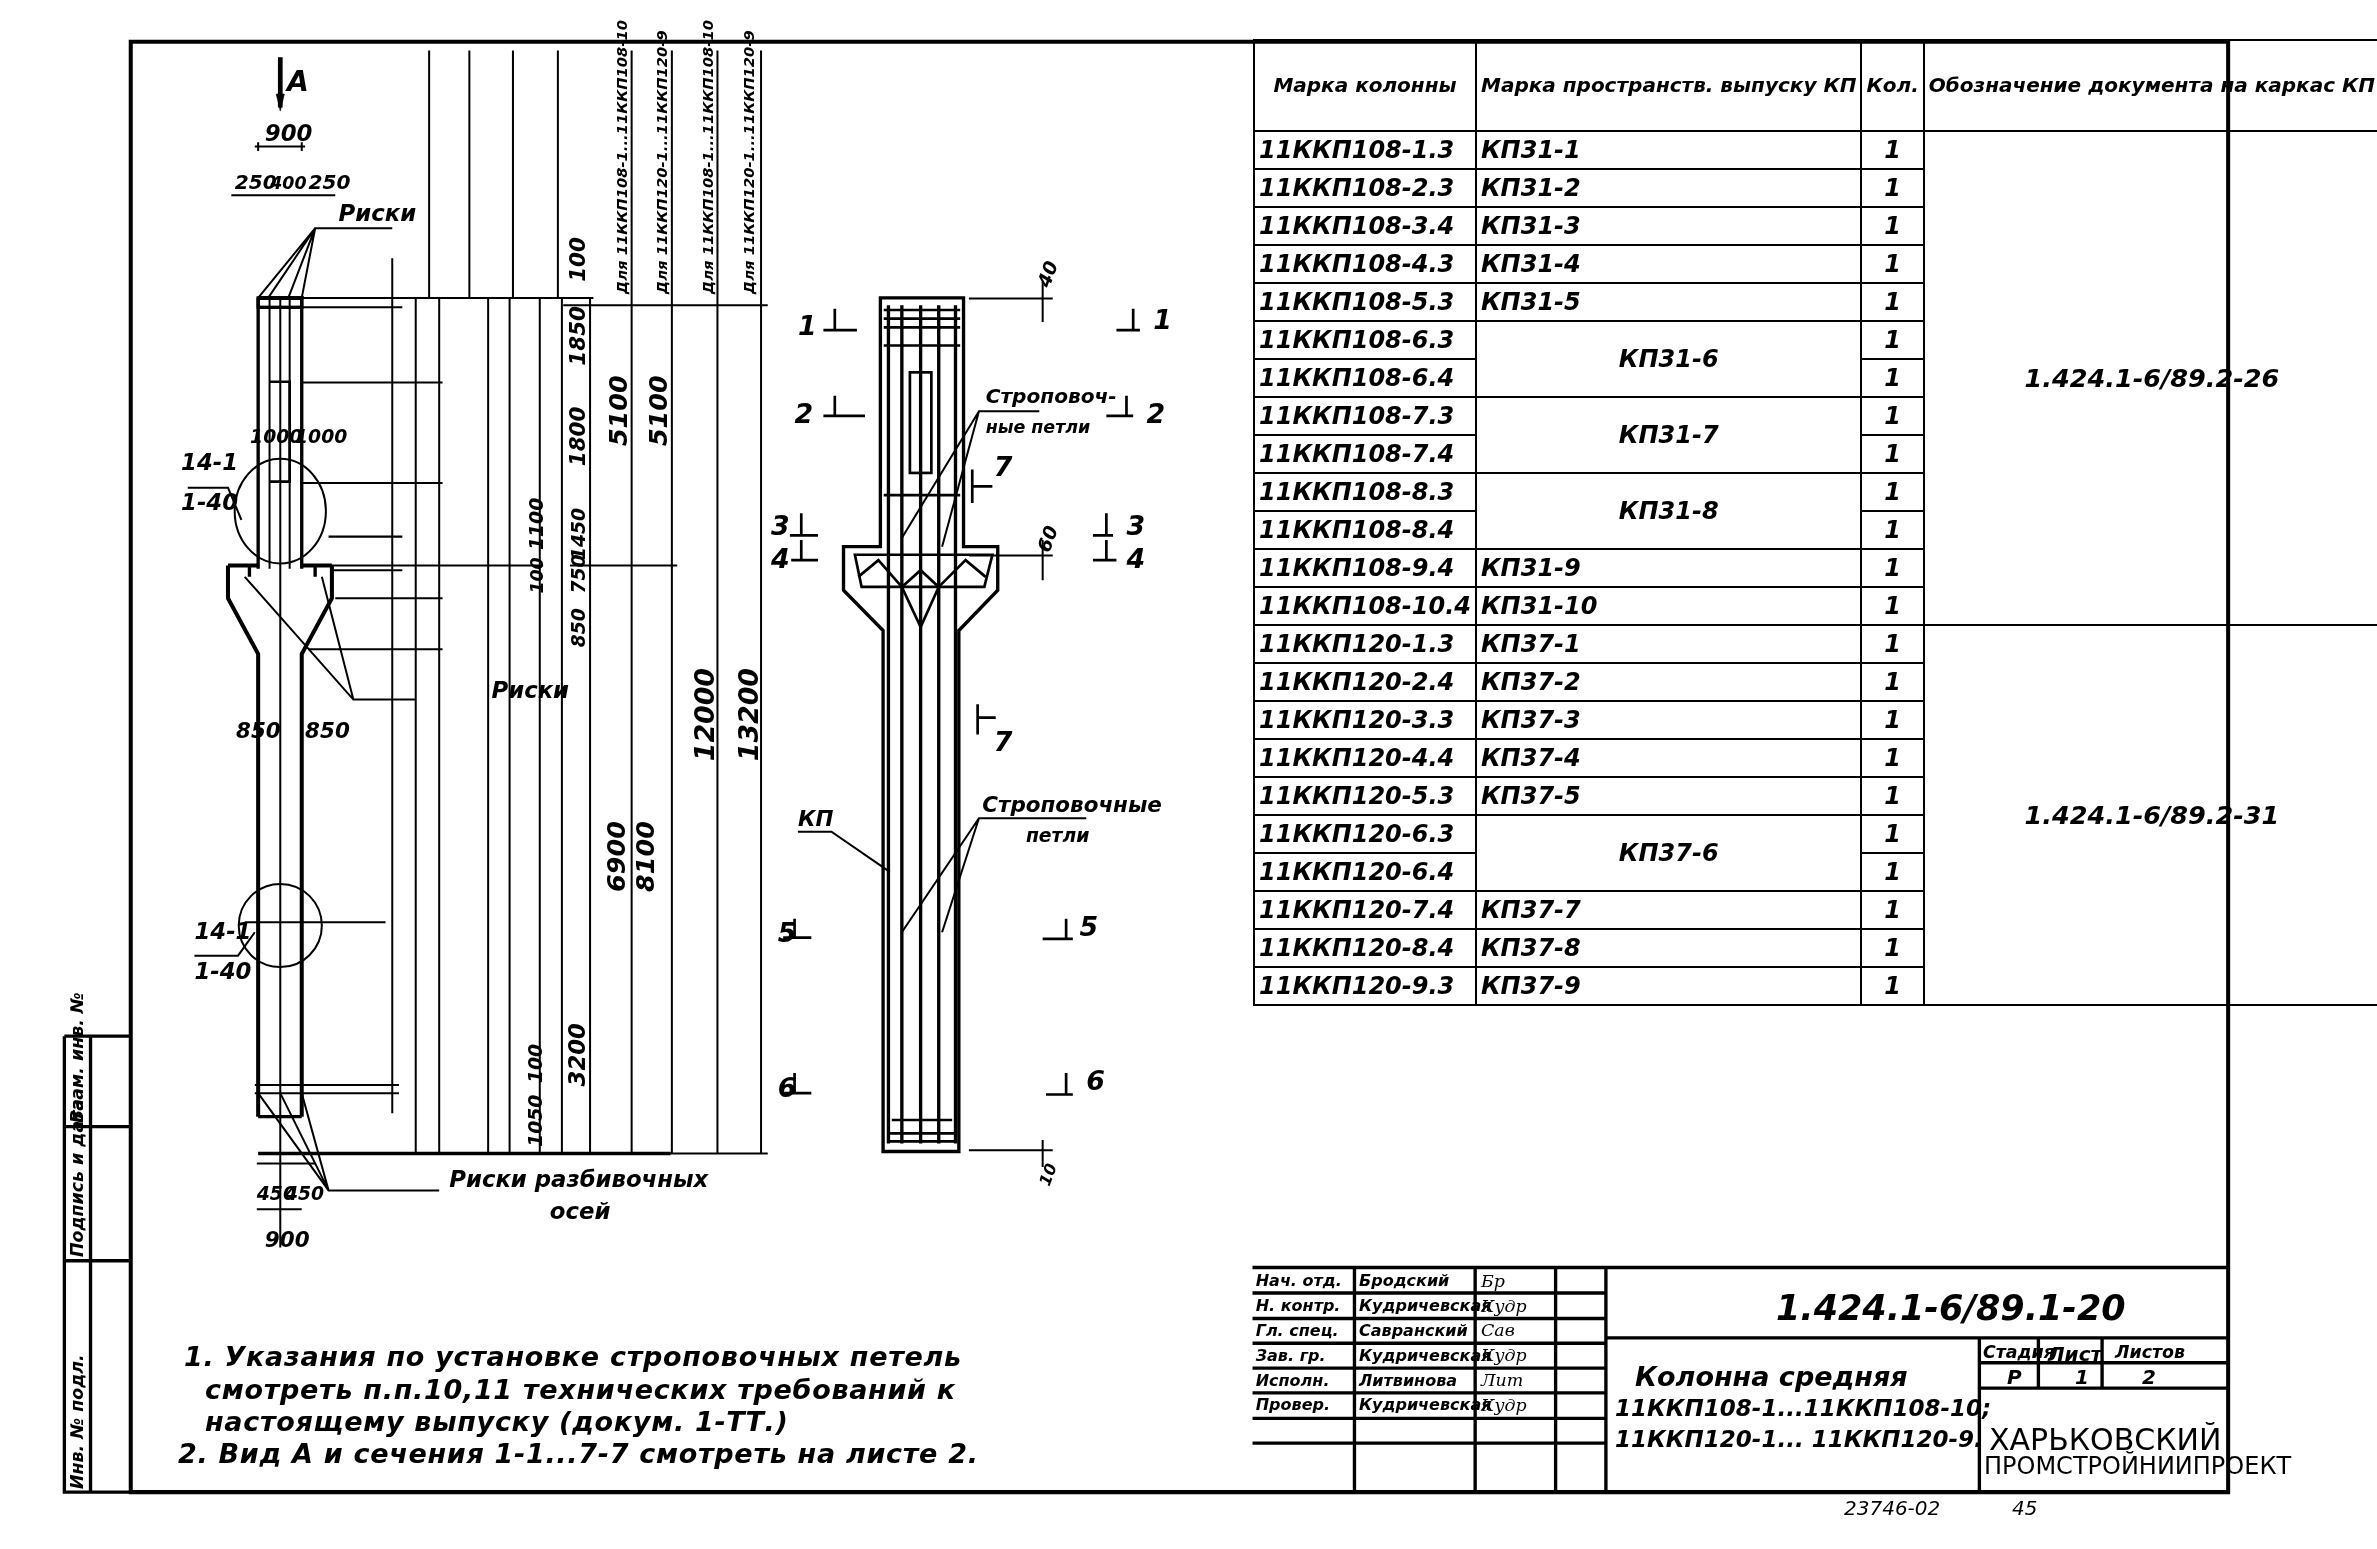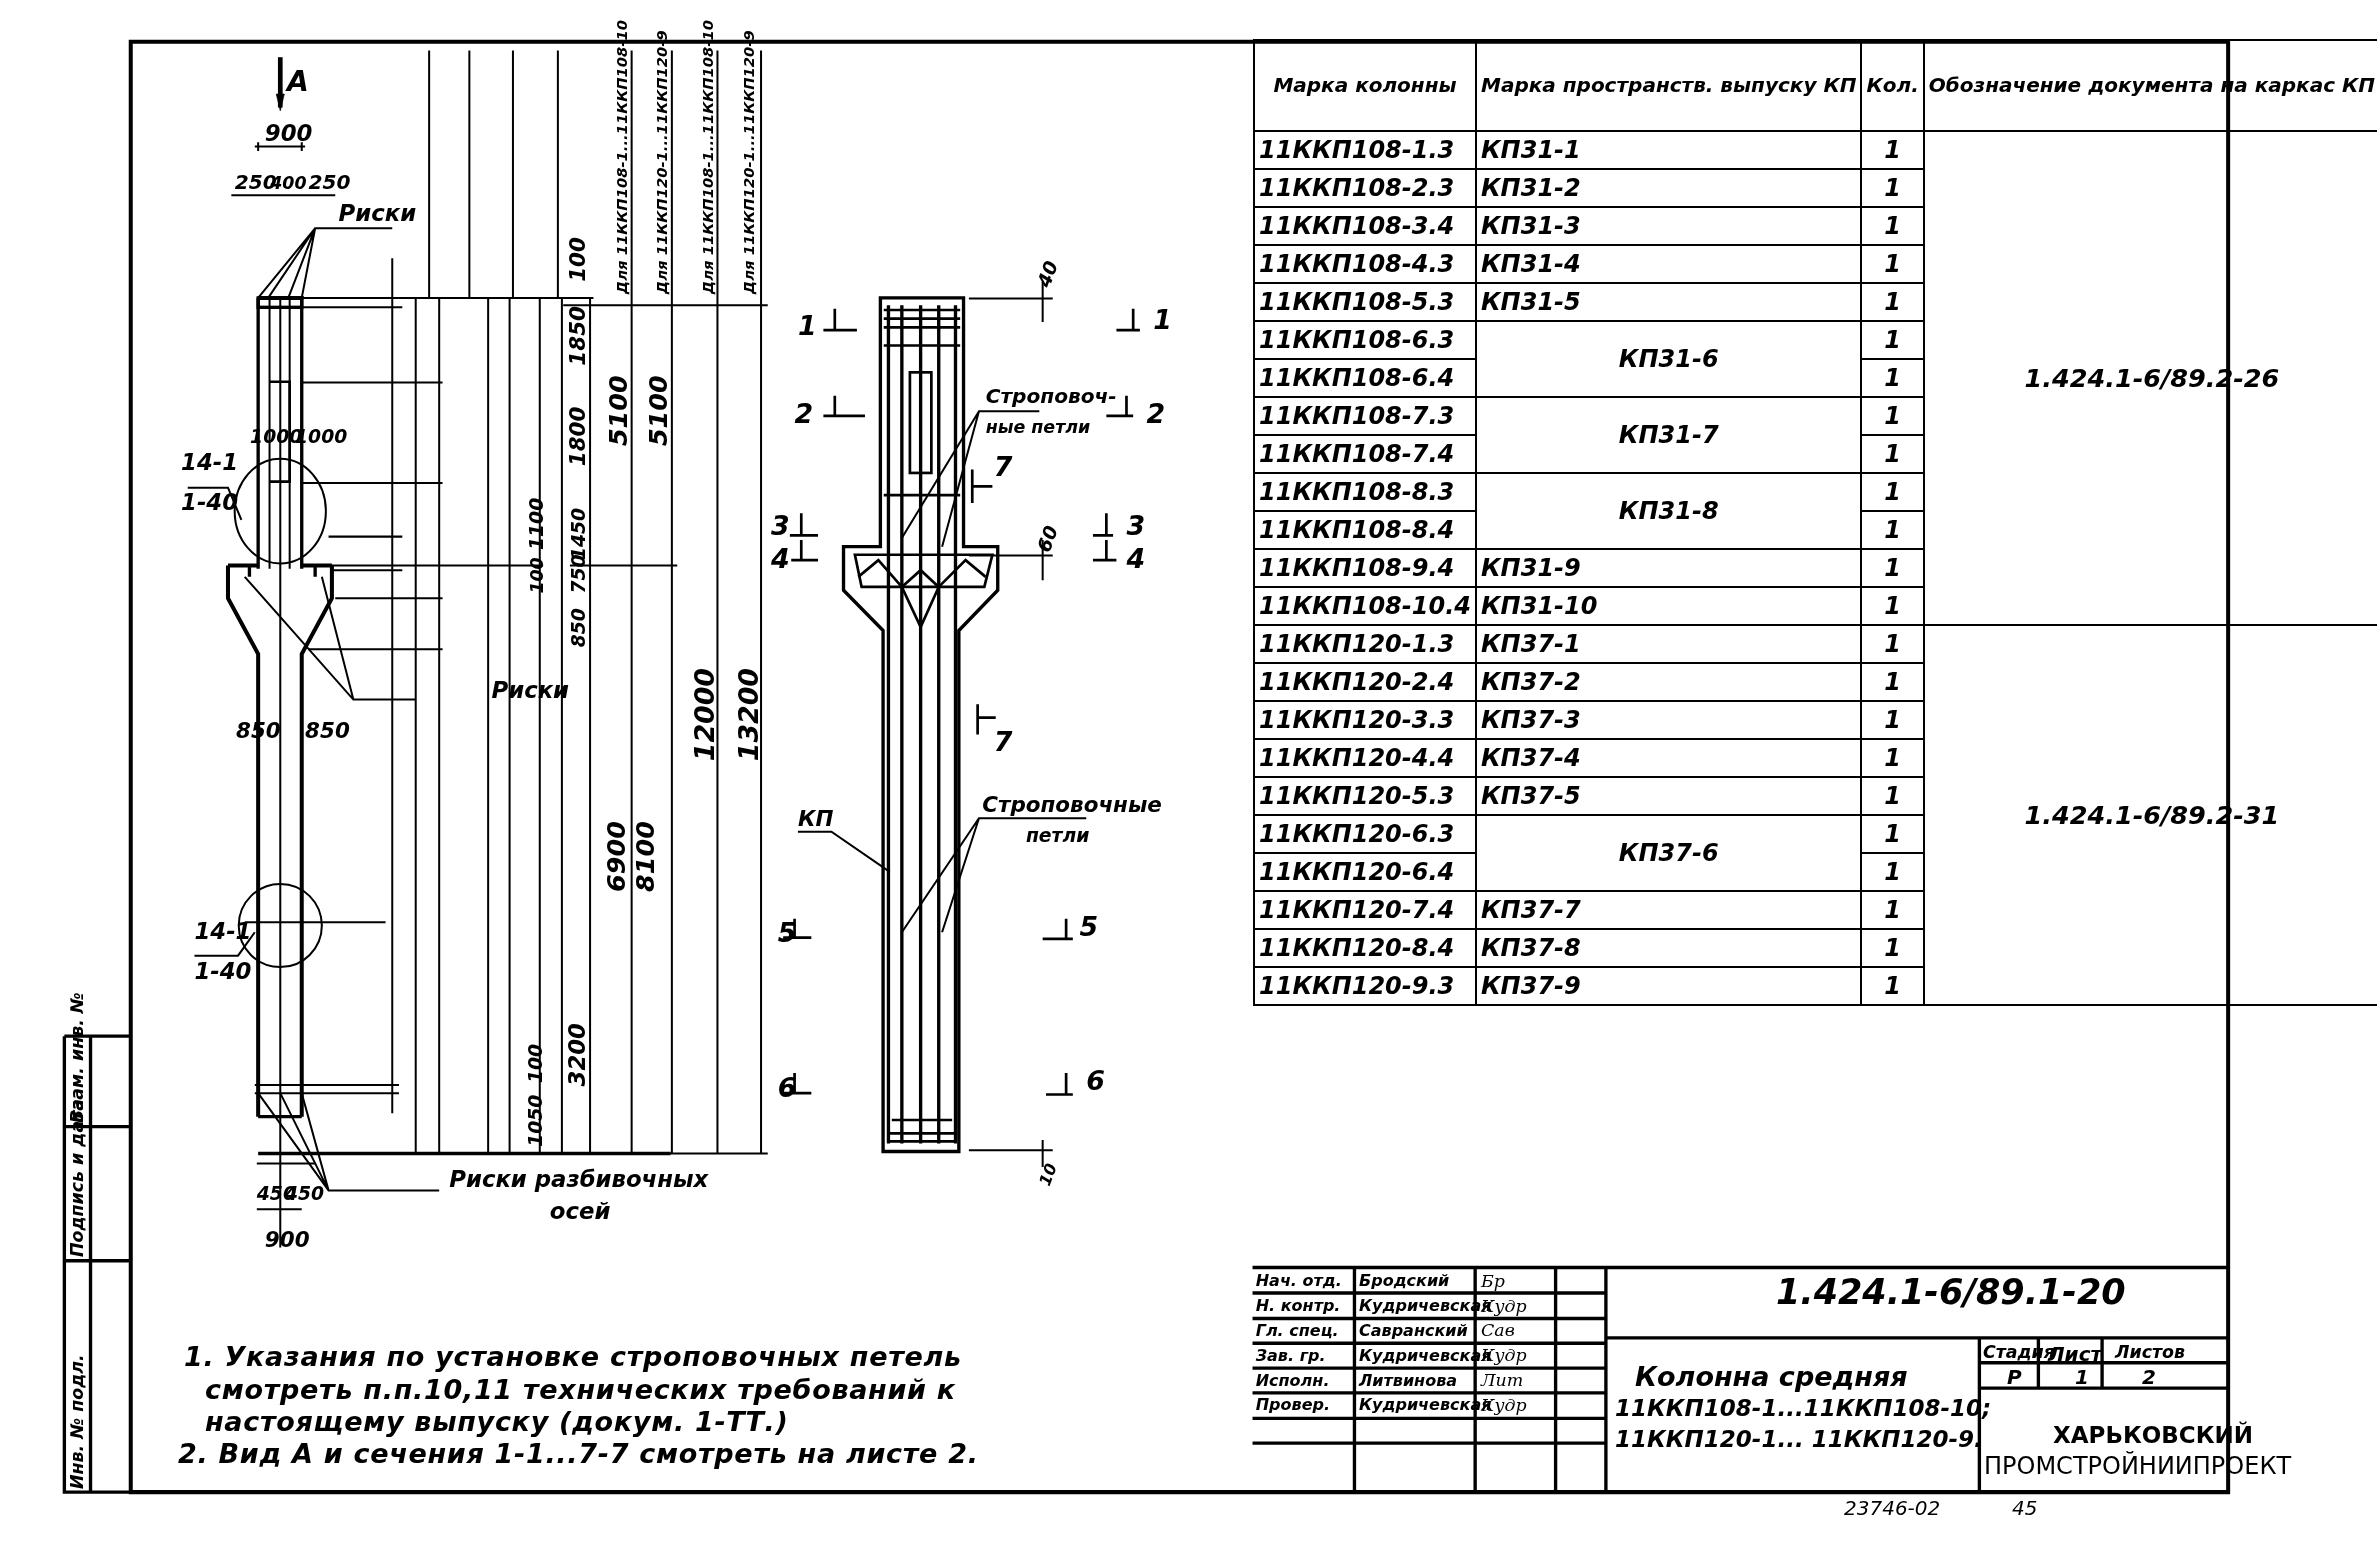--- a/index.html
+++ b/index.html
@@ -359,29 +359,29 @@
       <div class="tbcell" style="left: 2.7px; top: 76px;">Зав. гр.</div>
       <div class="tbcell" style="left: 106px; top: 76px;">Кудричевская</div>
       <div class="sig" style="left: 228px; top: 77px;">Кудр</div>
       <div class="tbcell" style="left: 2.7px; top: 101px;">Исполн.</div>
       <div class="tbcell" style="left: 106px; top: 101px;">Литвинова</div>
       <div class="sig" style="left: 228px; top: 102px;">Лит</div>
       <div class="tbcell" style="left: 2.7px; top: 125px; text-align: center;">Провер.</div>
       <div class="tbcell" style="left: 106px; top: 125px;">Кудричевская</div>
       <div class="sig" style="left: 228px; top: 127px;">Кудр</div>
     </div>
-  <div class="abs hw" style="left:523px; top:4px; font-size:35px;">1.424.1-6/89.1-20</div>
+  <div class="abs hw" style="left:523px; top:20px; font-size:35px;">1.424.1-6/89.1-20</div>
   <div class="abs hw" style="left:382px; top:93px; font-size:27px;">Колонна средняя</div>
   <div class="abs hw" style="left:362px; top:127px; font-size:23px;">11ККП108-1...11ККП108-10;</div>
   <div class="abs hw" style="left:362px; top:158px; font-size:23px;">11ККП120-1... 11ККП120-9.</div>
   <div class="abs hw" style="left:730px; top:74px; font-size:17.4px;">Стадия</div>
   <div class="abs hw" style="left:795px; top:74px; font-size:20px;">Лист</div>
   <div class="abs hw" style="left:862px; top:74px; font-size:17.4px;">Листов</div>
   <div class="abs hw" style="left:754px; top:97px; font-size:20px;">Р</div>
   <div class="abs hw" style="left:822px; top:97px; font-size:20px;">1</div>
   <div class="abs hw" style="left:889px; top:97px; font-size:20px;">2</div>
-  <div class="abs" style="left:800px; top:154px; font-size:23px; font-weight:bold;">ХАРЬКОВСКИЙ</div>
+  <div class="abs" style="left:736px; top:154px; font-size:30px; font-weight:normal;">ХАРЬКОВСКИЙ</div>
   <div class="abs" style="left:731px; top:184px; font-size:24px; font-weight:normal;">ПРОМСТРОЙНИИПРОЕКТ</div>
 </div>
 
 <div class="abs" style="left:1844px; top:1496px; font-size:20px; font-style:italic;">23746-02</div>
 <div class="abs" style="left:2012px; top:1496px; font-size:20px; font-style:italic;">45</div>
 
 
 </body></html>

